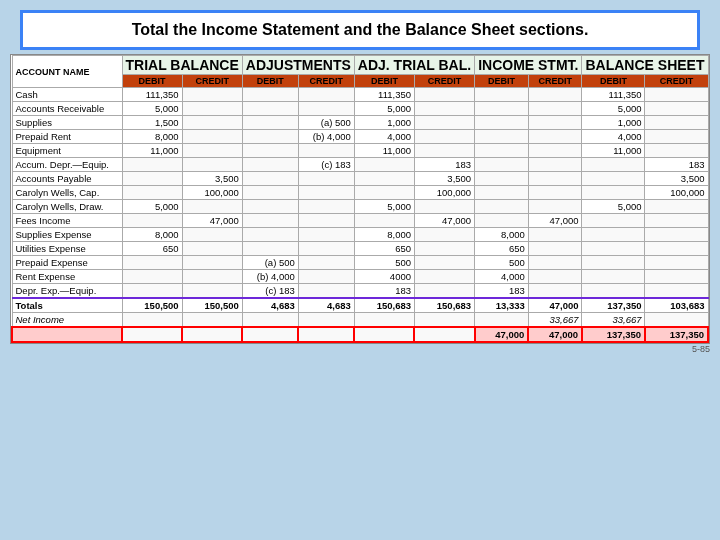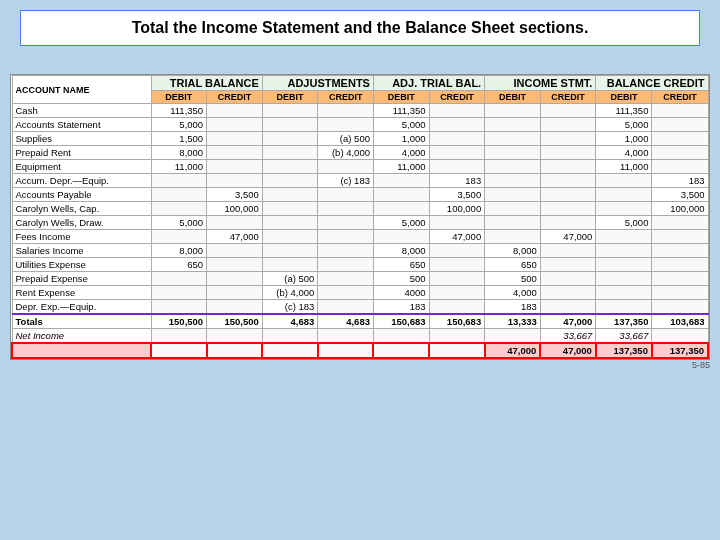--- a/index.html
+++ b/index.html
@@ -11,25 +11,25 @@
       height: 540px;
       overflow: hidden;
       display: flex;
       flex-direction: column;
       align-items: center;
       justify-content: flex-start;
       padding: 10px;
     }
     .title-box {
       background: white;
-      border: 1px solid #3b82f6;
+      border: 3px solid #3b82f6;
       padding: 8px 12px;
       font-size: 16px;
       font-weight: bold;
-      margin-bottom: 28px;
+      margin-bottom: 4px;
       width: 680px;
       text-align: center;
     }
     .table-wrapper {
       background: white;
       border: 1px solid #888;
       width: 700px;
     }
     table {
       width: 100%;
@@ -40,27 +40,27 @@
       border: 1px solid #aaa;
       padding: 1px 3px;
       white-space: nowrap;
     }
     .col-account { width: 130px; text-align: left; }
     .col-num { width: 52px; text-align: right; }
     .group-header {
       text-align: right;
       font-weight: bold;
       background: #e8f4e8;
-      font-size: 11px;
+      font-size: 14px;
     }
     .sub-header {
       text-align: center;
       font-weight: bold;
       font-size: 9px;
-      background: #fdba74;
+      background: #c2410c;
     }
     .account-label { font-weight: normal; text-align: left; }
     .total-row td { border-top: 2px solid #6d28d9; font-weight: bold; }
     .net-income-row td { font-style: italic; }
     .final-row td { background: #ffcccc; font-weight: bold; border: 2px solid red; }
     .page-num {
       text-align: right;
       font-size: 9px;
       color: #555;
       margin-top: 0;
@@ -76,21 +76,21 @@
 
 <div class="table-wrapper">
   <table>
     <thead>
       <tr>
         <th class="col-account header-account" rowspan="2">ACCOUNT NAME</th>
         <th class="group-header col-num" colspan="2">TRIAL BALANCE</th>
         <th class="group-header col-num" colspan="2">ADJUSTMENTS</th>
         <th class="group-header col-num" colspan="2">ADJ. TRIAL BAL.</th>
         <th class="group-header col-num" colspan="2">INCOME STMT.</th>
-        <th class="group-header col-num" colspan="2">BALANCE CREDIT</th>
+        <th class="group-header col-num" colspan="2">BALANCE SHEET</th>
       </tr>
       <tr>
         <th class="sub-header">DEBIT</th>
         <th class="sub-header">CREDIT</th>
         <th class="sub-header">DEBIT</th>
         <th class="sub-header">CREDIT</th>
         <th class="sub-header">DEBIT</th>
         <th class="sub-header">CREDIT</th>
         <th class="sub-header">DEBIT</th>
         <th class="sub-header">CREDIT</th>
@@ -106,21 +106,21 @@
           <td class="col-num empty"></td>
           <td class="col-num empty"></td>
           <td class="col-num">111,350</td>
           <td class="col-num empty"></td>
           <td class="col-num empty"></td>
           <td class="col-num empty"></td>
           <td class="col-num">111,350</td>
           <td class="col-num empty"></td>
         </tr>
         <tr>
-          <td class="col-account account-label">Accounts Statement</td>
+          <td class="col-account account-label">Accounts Receivable</td>
           <td class="col-num">5,000</td>
           <td class="col-num empty"></td>
           <td class="col-num empty"></td>
           <td class="col-num empty"></td>
           <td class="col-num">5,000</td>
           <td class="col-num empty"></td>
           <td class="col-num empty"></td>
           <td class="col-num empty"></td>
           <td class="col-num">5,000</td>
           <td class="col-num empty"></td>
@@ -223,21 +223,21 @@
           <td class="col-num empty"></td>
           <td class="col-num empty"></td>
           <td class="col-num empty"></td>
           <td class="col-num">47,000</td>
           <td class="col-num empty"></td>
           <td class="col-num">47,000</td>
           <td class="col-num empty"></td>
           <td class="col-num empty"></td>
         </tr>
         <tr>
-          <td class="col-account account-label">Salaries Income</td>
+          <td class="col-account account-label">Supplies Expense</td>
           <td class="col-num">8,000</td>
           <td class="col-num empty"></td>
           <td class="col-num empty"></td>
           <td class="col-num empty"></td>
           <td class="col-num">8,000</td>
           <td class="col-num empty"></td>
           <td class="col-num">8,000</td>
           <td class="col-num empty"></td>
           <td class="col-num empty"></td>
           <td class="col-num empty"></td>

